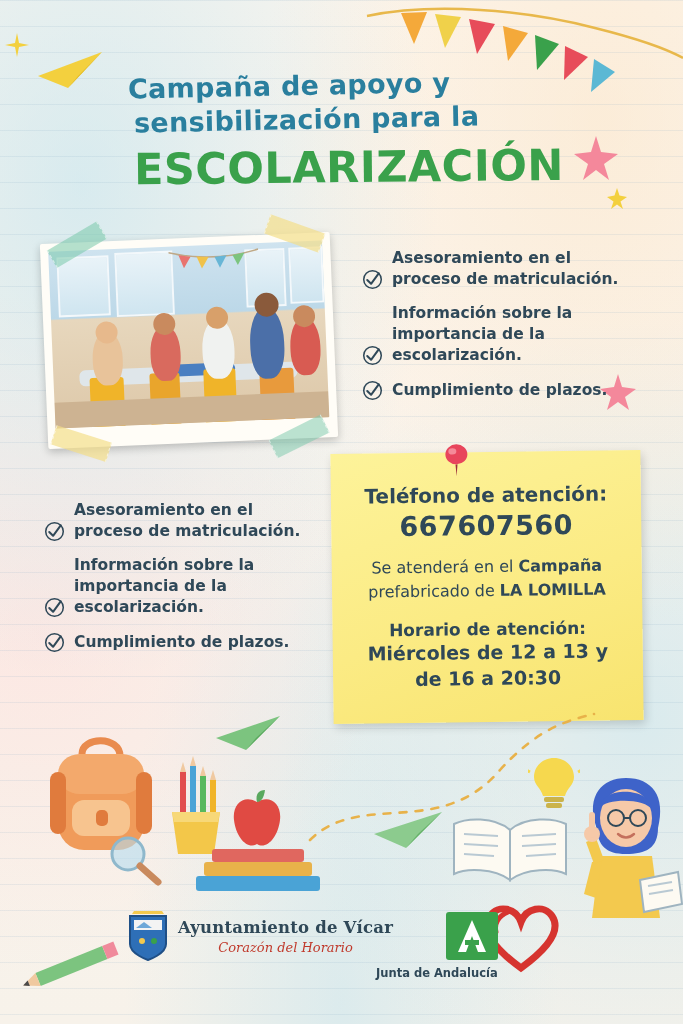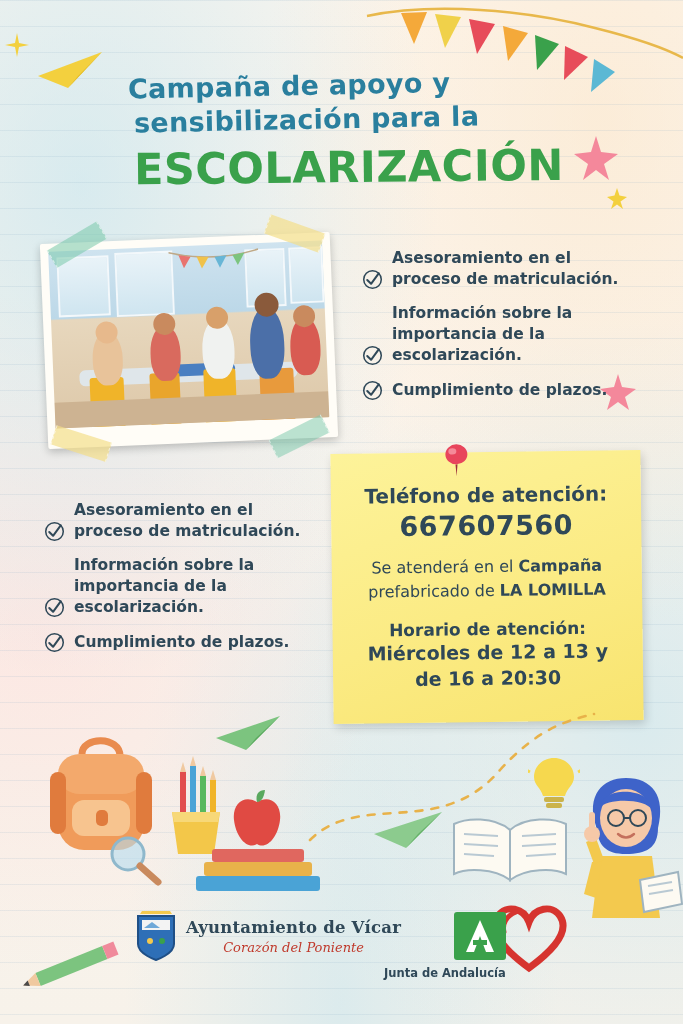--- a/index.html
+++ b/index.html
@@ -139,21 +139,21 @@
   #note-hours-label {
     font-family: "DejaVu Sans", sans-serif;
     font-size: 17px; font-weight: bold; color: #2f4858; margin-top: 16px;
   }
   #note-hours-1, #note-hours-2 {
     font-family: "DejaVu Sans", sans-serif;
     font-size: 19px; font-weight: bold; color: #2f4858; line-height: 26px;
   }
 
   
-  #footer { position: absolute; left: 16px; bottom: 34px; width: 658px; height: 80px; }
+  #footer { position: absolute; left: 8px; bottom: 34px; width: 658px; height: 80px; }
   #logo-vicar { position: absolute; left: 118px; top: 0; display: flex; align-items: center; }
   #shield { width: 44px; height: 52px; }
   #vicar-text { margin-left: 8px; }
   #vicar-name {
     font-family: "DejaVu Serif", serif; font-size: 16.5px; font-weight: bold; color: #2f4858;
     letter-spacing: 0.2px;
   }
   #vicar-slogan {
     font-family: "DejaVu Serif", serif; font-size: 13px; font-style: italic; color: #c0392b;
     text-align: center; margin-top: 3px;
@@ -443,21 +443,21 @@
         <path d="M4,6 L40,6 L40,34 C40,44 22,50 22,50 C22,50 4,44 4,34 Z" fill="#2e6fb7" stroke="#1f4f86" stroke-width="2"></path>
         <path d="M8,10 L36,10 L36,20 L8,20 Z" fill="#f3f3f3"></path>
         <path d="M10,18 L18,12 L26,18 Z" fill="#6ea8d8"></path>
         <path d="M8,24 L36,24 L36,34 C36,40 22,45 22,45 C22,45 8,40 8,34 Z" fill="#2e6fb7"></path>
         <circle cx="16" cy="31" r="3" fill="#f3c94e"></circle>
         <circle cx="28" cy="31" r="3" fill="#3aa14b"></circle>
         <path d="M6,4 L38,4 L36,1 L8,1 Z" fill="#f3c94e"></path>
       </svg>
       <div id="vicar-text">
         <div id="vicar-name">Ayuntamiento de Vícar</div>
-        <div id="vicar-slogan">Corazón del Poniente</div>
+        <div id="vicar-slogan">Corazón del Horario</div>
       </div>
     </div>
 
     <div id="logo-junta">
       <svg width="52" height="48" viewBox="0 0 52 48">
         <rect x="0" y="0" width="52" height="48" rx="3" fill="#3aa14b"></rect>
         <path d="M26,8 L40,40 L32,40 L26,24 L20,40 L12,40 Z" fill="#ffffff"></path>
         <rect x="19" y="28" width="14" height="5" fill="#3aa14b"></rect>
       </svg>
       <div id="junta-text">Junta de Andalucía</div>

